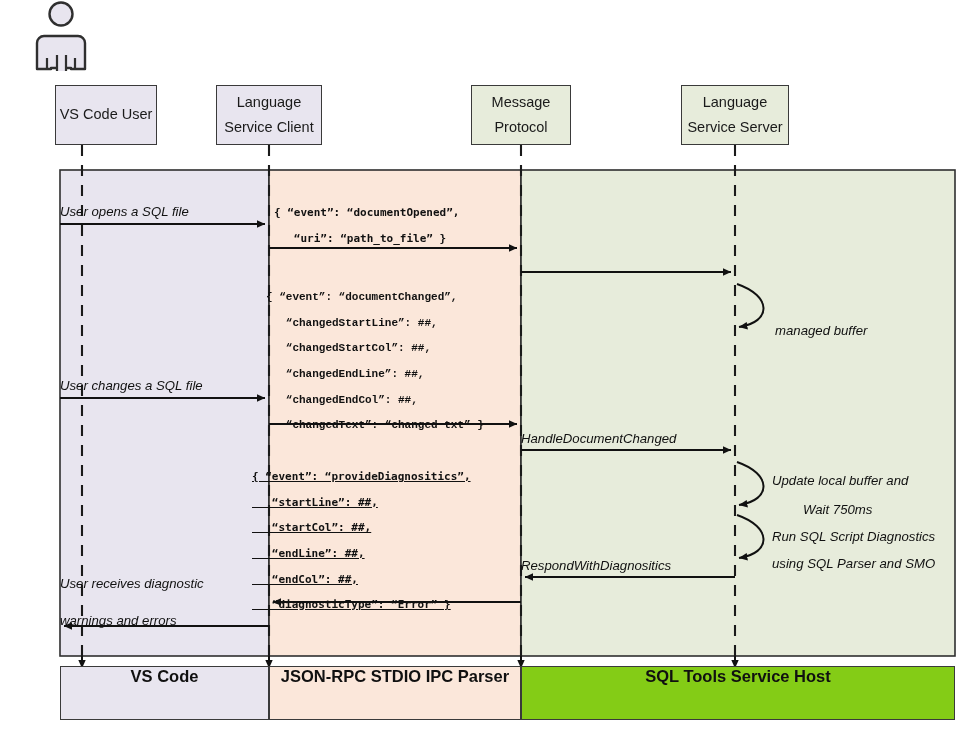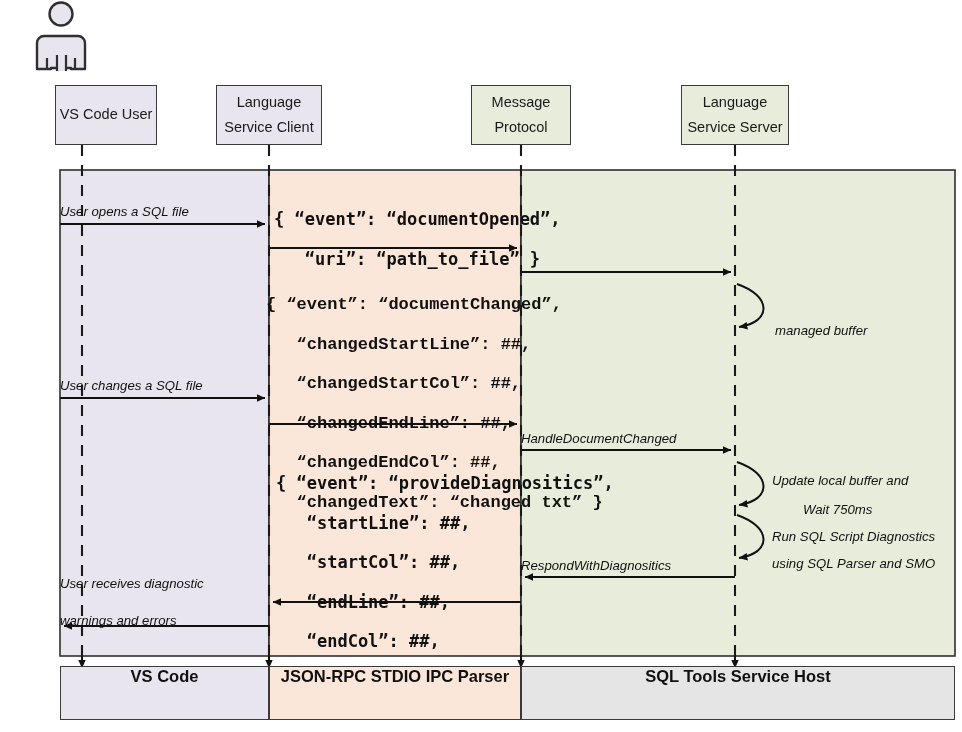--- a/index.html
+++ b/index.html
@@ -45,40 +45,40 @@
     font-style: italic;
     font-size: 13.2px;
     color: #111111;
     text-align: left;
     line-height: 1.95;
     white-space: nowrap;
   }
   .json {
     position: absolute;
     font-family: "DejaVu Sans Mono", monospace;
-    font-size: 17px;
+    font-size: 11px;
     font-weight: bold;
     color: #111111;
     line-height: 2.33;
     white-space: pre;
   }
   .foot-box {
     position: absolute;
     border: 1.6px solid #3a3a3a;
     box-sizing: border-box;
     display: flex;
     align-items: flex-start;
     justify-content: center;
     font-size: 16.5px;
     font-weight: bold;
     color: #101010;
   }
   .foot-box.purple { background: #e8e5ef; }
   .foot-box.peach  { background: #fbe7da; }
-  .foot-box.green  { background: #e5e5e5; }
+  .foot-box.green  { background: #84cc16; }
 </style>
 </head>
 <body>
 
 <div id="canvas">
 
   <svg class="layer" viewBox="0 0 962 732" xmlns="http://www.w3.org/2000/svg">
     <defs>
       <marker id="ah" markerWidth="9" markerHeight="9" refX="8.4" refY="4.5" orient="auto" markerUnits="userSpaceOnUse">
         <path d="M0,0.6 L8.6,4.5 L0,8.4 z" fill="#111111"></path>
@@ -177,21 +177,21 @@
   <div class="json" style="left:274px; top:200px;">{ “event”: “documentOpened”,
    “uri”: “path_to_file” }</div>
 
   <div class="json" style="left:266px; top:285px;font-family:Liberation Mono, monospace;">{ “event”: “documentChanged”,
    “changedStartLine”: ##,
    “changedStartCol”: ##,
    “changedEndLine”: ##,
    “changedEndCol”: ##,
    “changedText”: “changed txt” }</div>
 
-  <div class="json" style="left:276px; top:464px;">{ “event”: “provideDiagnositics”,
+  <div class="json" style="left:252px; top:464px;text-decoration:underline;">{ “event”: “provideDiagnositics”,
    “startLine”: ##,
    “startCol”: ##,
    “endLine”: ##,
    “endCol”: ##,
    “diagnosticType”: “Error” }</div>
 
   <div class="foot-box purple" style="left:60px; top:666px; width:209px; height:54px;">
     <span>VS Code</span>
   </div>
   <div class="foot-box peach" style="left:269px; top:666px; width:252px; height:54px;">

